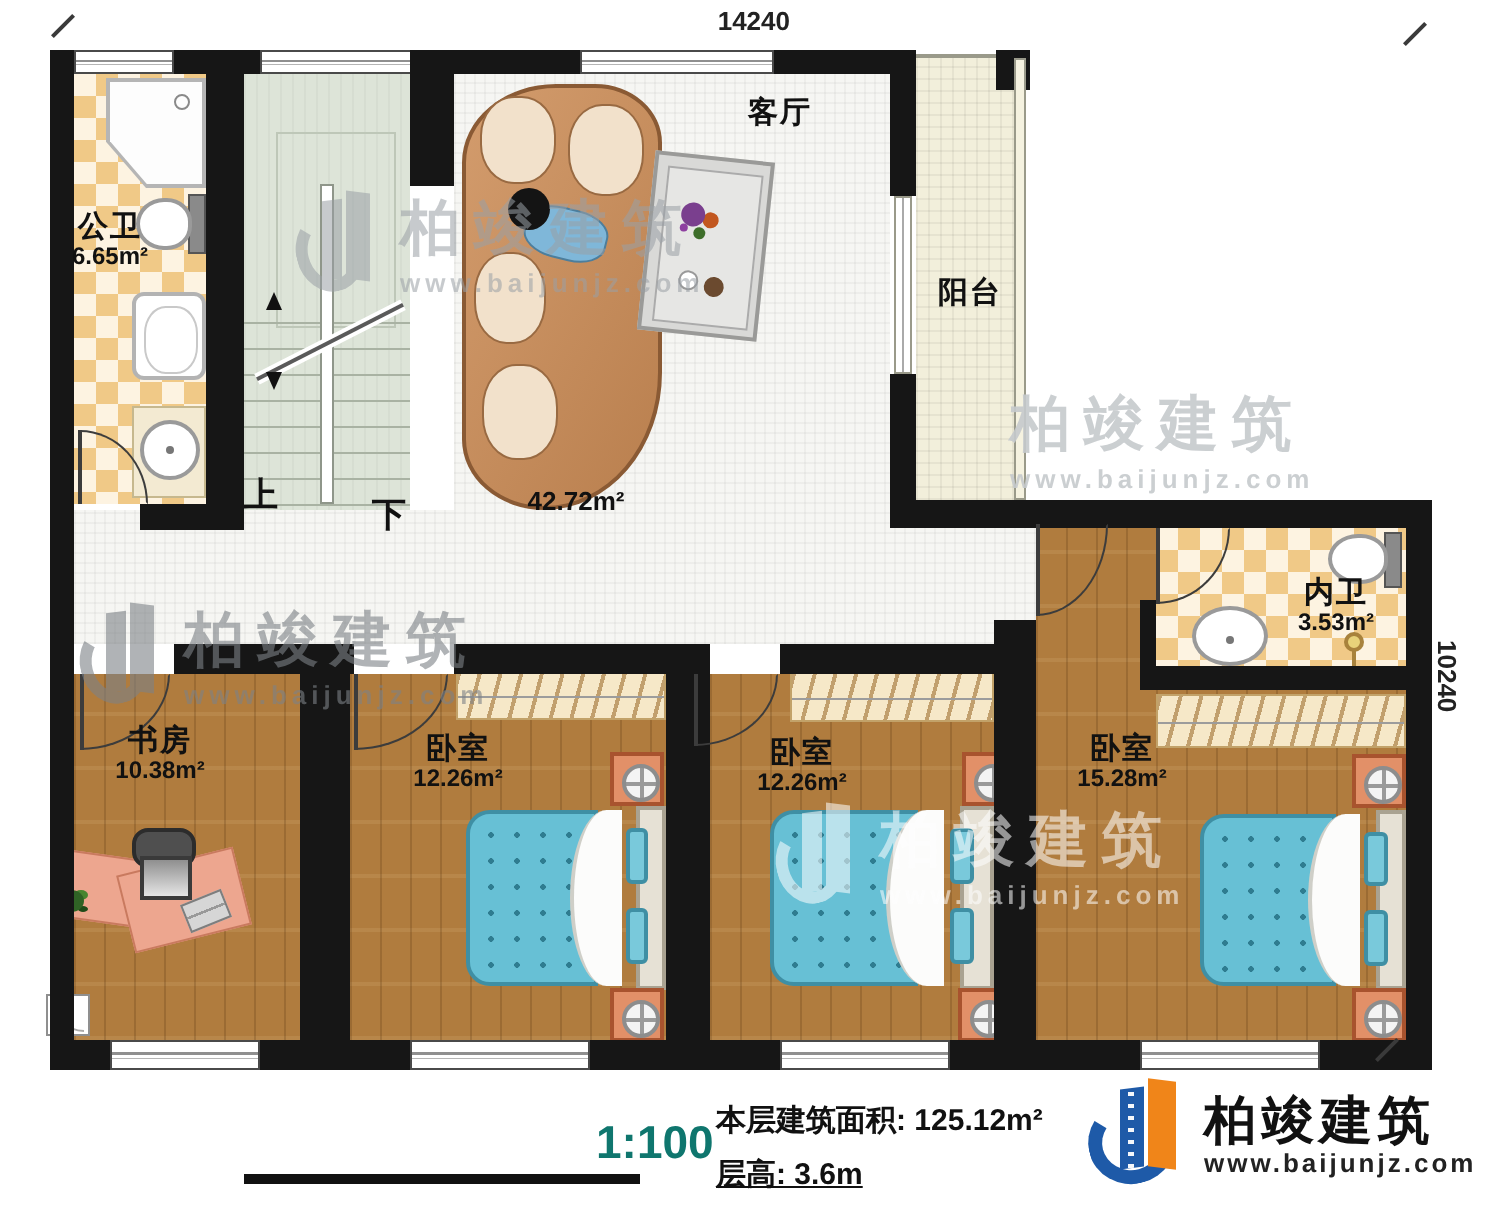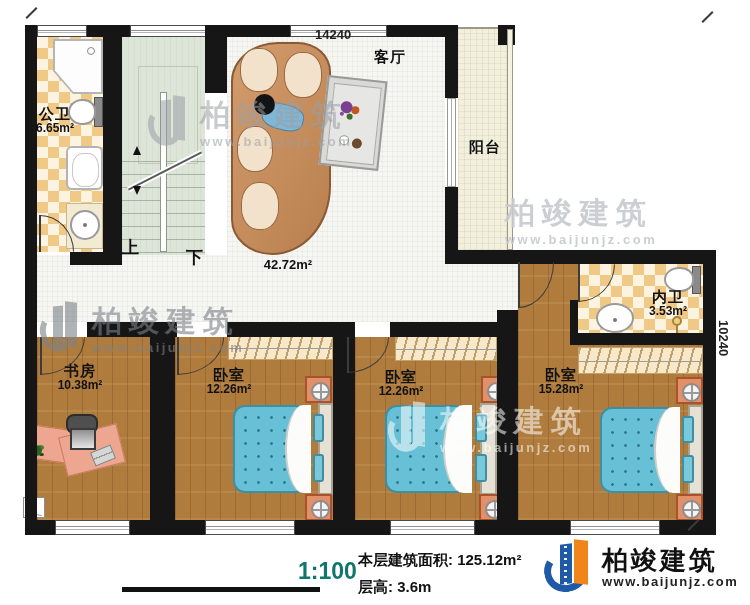--- a/index.html
+++ b/index.html
@@ -249,21 +249,21 @@
   <div class="abs arc hinge-tl" style="left:578px;top:264px;width:37px;height:38px;"></div>
   <div class="abs leaf" style="left:578px;top:264px;width:2px;height:38px;"></div>
 
   <div class="abs rlabel" style="left:32px;top:105px;width:46px;">
     <span class="nm">公卫</span>
     <span class="ar">6.65m²</span>
   </div>
   <div class="abs rlabel" style="left:362px;top:48px;width:56px;">
     <span class="nm">客厅</span>
   </div>
-  <div class="abs rlabel" style="left:258px;top:258px;width:60px;">
+  <div class="abs rlabel" style="left:258px;top:244px;width:60px;">
     <span class="ar" style="font-size:13px;">42.72m²</span>
   </div>
   <div class="abs rlabel" style="left:457px;top:138px;width:56px;">
     <span class="nm">阳台</span>
   </div>
   <div class="abs rlabel" style="left:640px;top:288px;width:56px;">
     <span class="nm">内卫</span>
     <span class="ar">3.53m²</span>
   </div>
   <div class="abs rlabel" style="left:38px;top:362px;width:64px;padding-left:10px;">
@@ -276,21 +276,21 @@
   </div>
   <div class="abs rlabel" style="left:368px;top:368px;width:66px;">
     <span class="nm">卧室</span>
     <span class="ar">12.26m²</span>
   </div>
   <div class="abs rlabel" style="left:528px;top:366px;width:66px;">
     <span class="nm">卧室</span>
     <span class="ar">15.28m²</span>
   </div>
 
-  <div class="abs dim" style="left:315px;top:3px;width:80px;text-align:left;margin-top:24px;">14240</div>
+  <div class="abs dim" style="left:315px;top:3px;width:80px;text-align:right;">14240</div>
   <div class="abs dim" style="left:716px;top:320px;writing-mode:vertical-rl;">10240</div>
   <div class="tick" style="left:24px;top:12px;"></div>
   <div class="tick" style="left:700px;top:16px;"></div>
   <div class="tick" style="left:686px;top:524px;"></div>
 
   <div class="abs wm" style="left:148px;top:96px;color:#9aa0a6;opacity:0.55;">
     <div class="wm-logo">
         <div class="sw"></div>
         <div class="t1"></div>
         <div class="t2"></div>
@@ -317,21 +317,21 @@
         <div class="t1"></div>
         <div class="t2"></div>
       </div>
     <div><span class="wm-name">柏竣建筑</span>
          <div class="wm-url">www.baijunjz.com</div></div>
   </div>
 
   <div class="abs" style="left:122px;top:587px;width:198px;height:5px;background:#111;"></div>
   <div class="abs fscale" style="left:298px;top:558px;">1:100</div>
   <div class="abs finfo" style="left:358px;top:551px;">本层建筑面积: 125.12m²</div>
-  <div class="abs finfo" style="left:358px;top:578px;">层高: 3.6m</div>
+  <div class="abs finfo" style="left:358px;top:578px;text-decoration:underline;">层高: 3.6m</div>
   <div class="abs logo" style="left:544px;top:538px;">
       <div class="sw"></div>
       <div class="t1"></div>
       <div class="t2"></div>
     </div>
   <div class="abs brandname" style="left:602px;top:543px;">柏竣建筑</div>
   <div class="abs brandurl" style="left:602px;top:574px;">www.baijunjz.com</div>
 
 </div>
 

